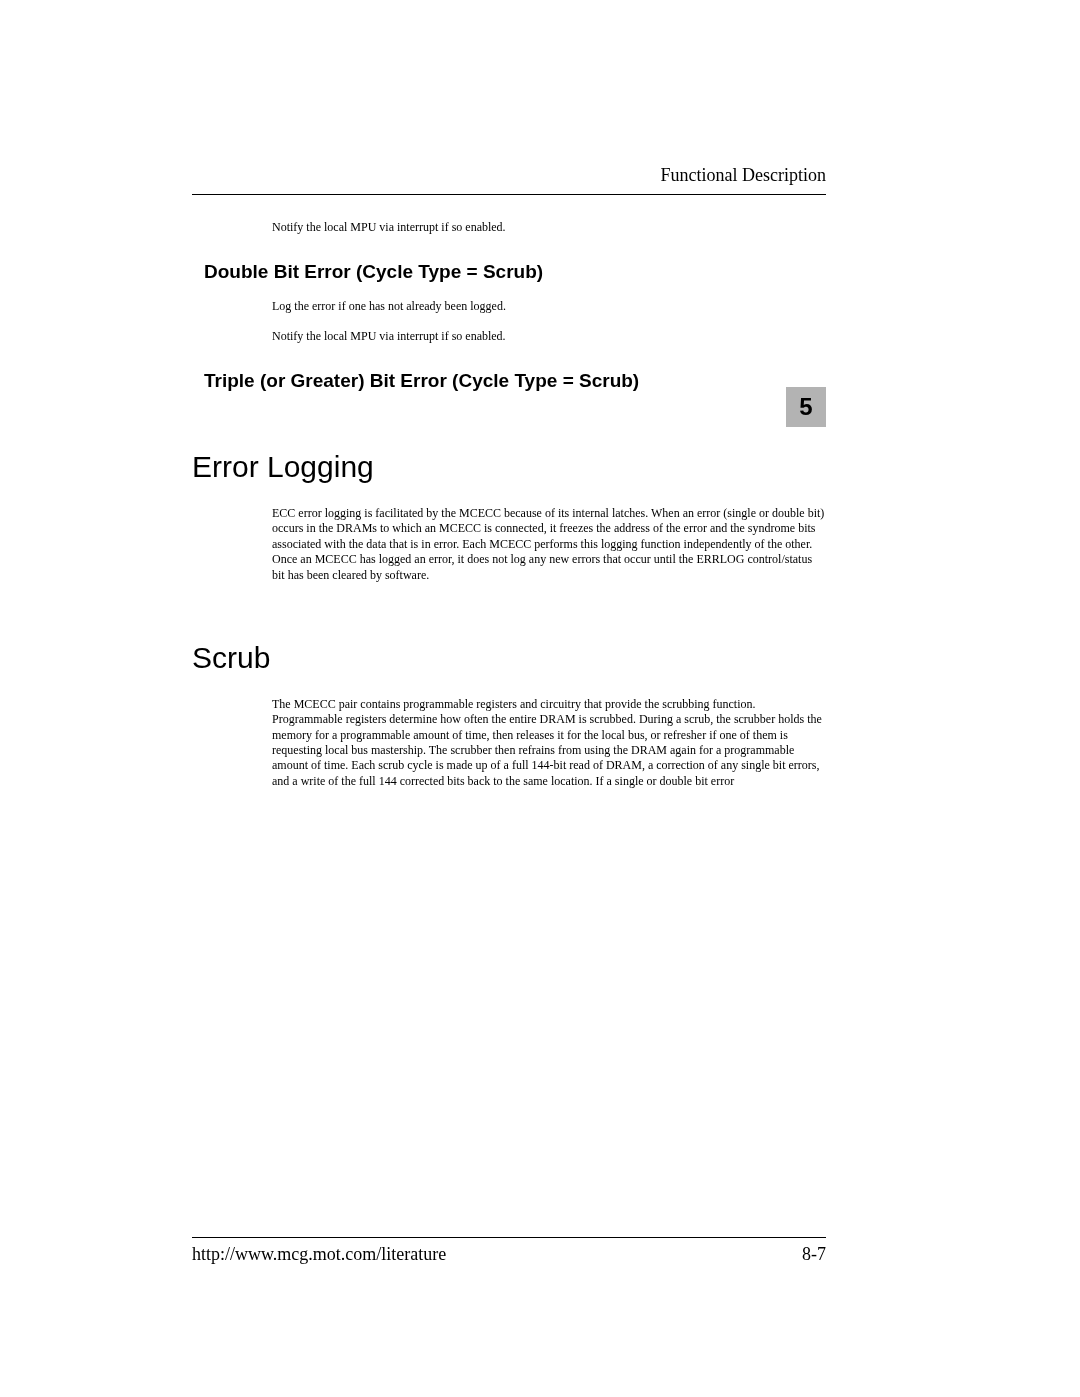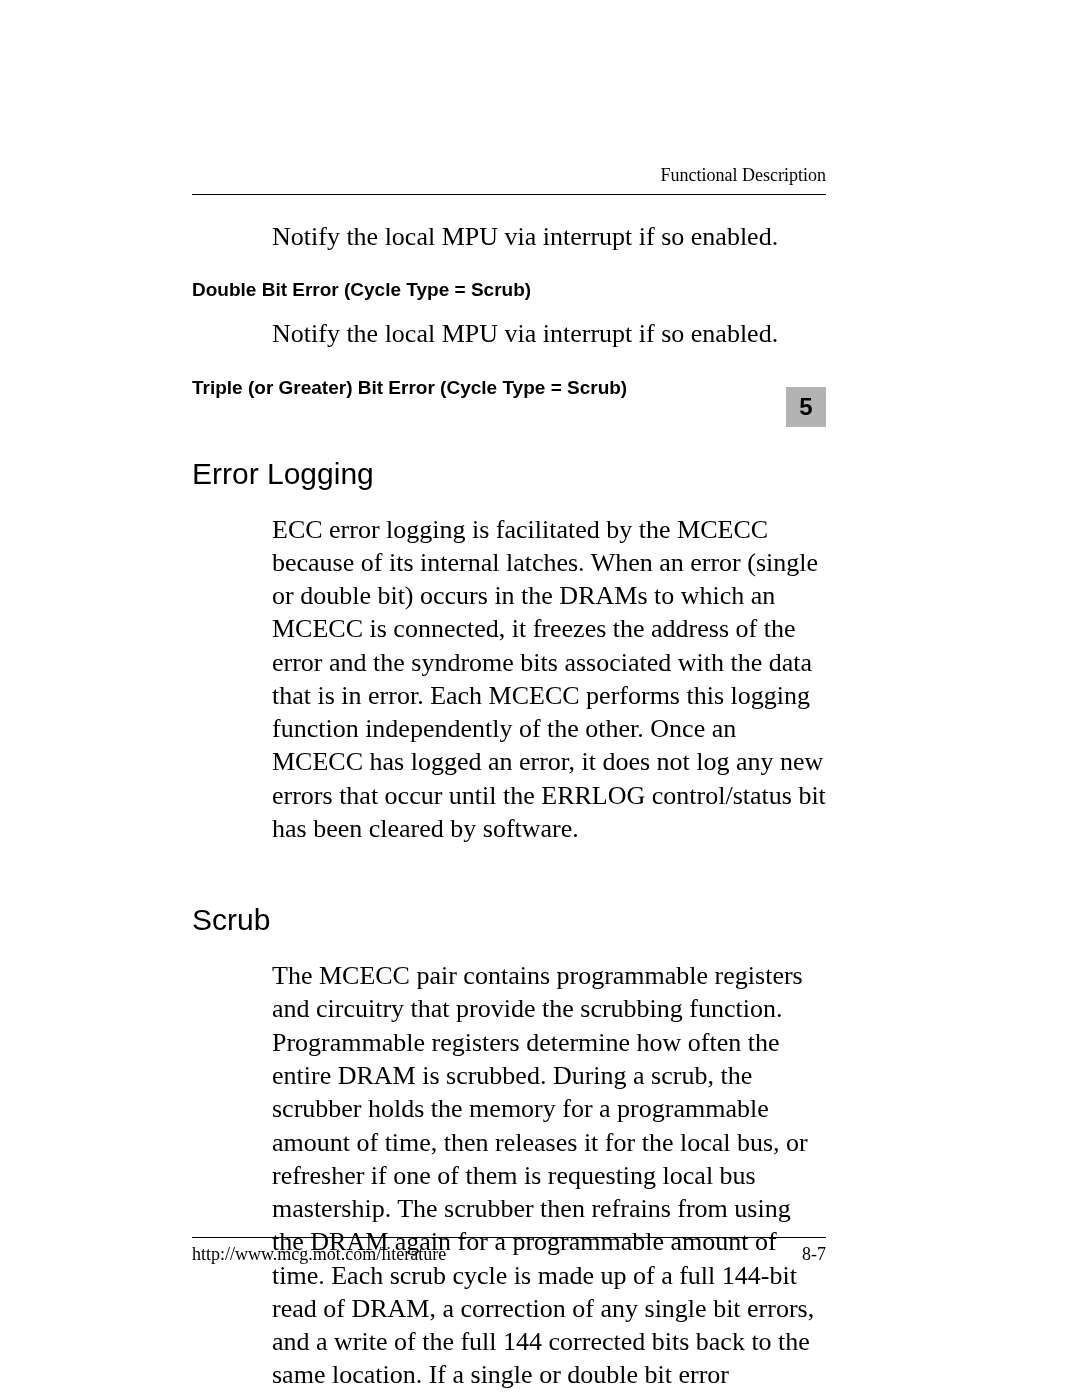--- a/index.html
+++ b/index.html
@@ -32,32 +32,32 @@
     border-top: 1px solid #000;
     margin: 0;
   }
   .content {
     position: absolute;
     top: 220px;
     left: 192px;
     right: 170px;
   }
   .body-text {
-    font-size: 26px;
+    font-size: 12px;
     line-height: 1.28;
     margin: 0 0 14px 0;
   }
   .indent {
     margin-left: 80px;
   }
   .sub-heading {
     font-family: Arial, Helvetica, sans-serif;
     font-weight: bold;
     font-size: 19px;
-    margin: 26px 0 16px 0;
+    margin: 26px 0 16px 12px;
   }
   .section-heading {
     font-family: Arial, Helvetica, sans-serif;
     font-weight: normal;
     font-size: 30px;
     margin: 58px 0 22px 0;
   }
   .chapter-tab {
     position: absolute;
     top: 387px;
@@ -100,20 +100,21 @@
     <hr class="rule">
   </div>
 
   <div class="chapter-tab">5</div>
 
   <div class="content">
 
     <p class="body-text indent">Notify the local MPU via interrupt if so enabled.</p>
 
     <div class="sub-heading">Double Bit Error (Cycle Type = Scrub)</div>
+    <p class="body-text indent">Log the error if one has not already been logged.</p>
     <p class="body-text indent">Notify the local MPU via interrupt if so enabled.</p>
 
     <div class="sub-heading">Triple (or Greater) Bit Error (Cycle Type = Scrub)</div>
 
     <div class="section-heading">Error Logging</div>
     <p class="body-text indent">ECC error logging is facilitated by the MCECC because of its internal latches. When an error (single or double bit) occurs in the DRAMs to which an MCECC is connected, it freezes the address of the error and the syndrome bits associated with the data that is in error. Each MCECC performs this logging function independently of the other. Once an MCECC has logged an error, it does not log any new errors that occur until the ERRLOG control/status bit has been cleared by software.</p>
 
     <div class="section-heading">Scrub</div>
     <p class="body-text indent">The MCECC pair contains programmable registers and circuitry that provide the scrubbing function. Programmable registers determine how often the entire DRAM is scrubbed. During a scrub, the scrubber holds the memory for a programmable amount of time, then releases it for the local bus, or refresher if one of them is requesting local bus mastership. The scrubber then refrains from using the DRAM again for a programmable amount of time. Each scrub cycle is made up of a full 144-bit read of DRAM, a correction of any single bit errors, and a write of the full 144 corrected bits back to the same location. If a single or double bit error</p>
 

